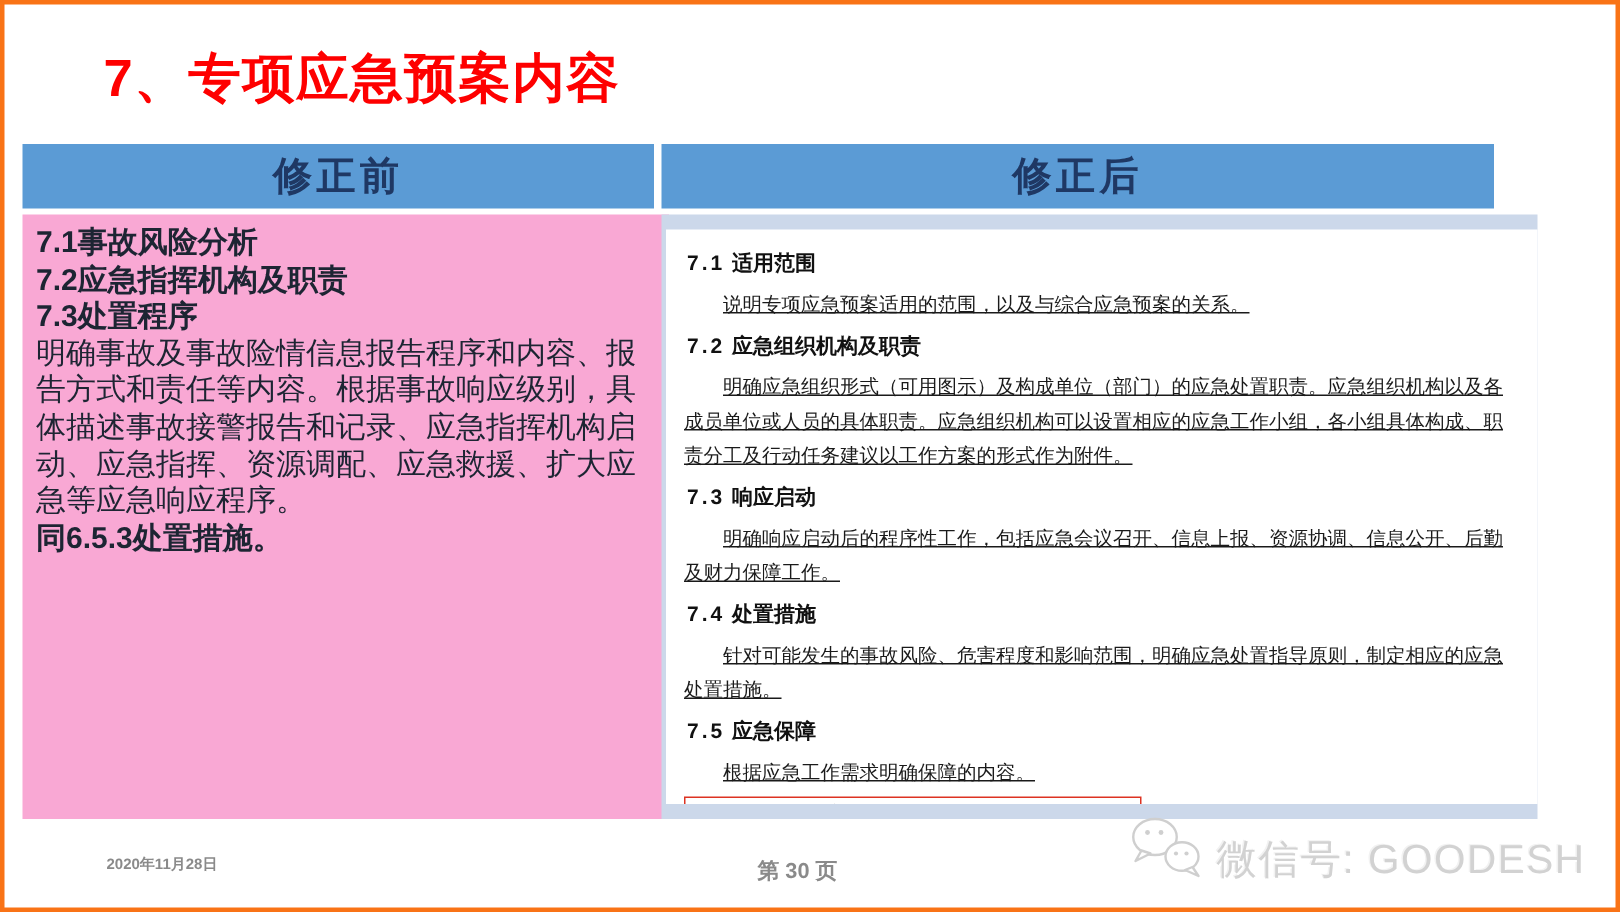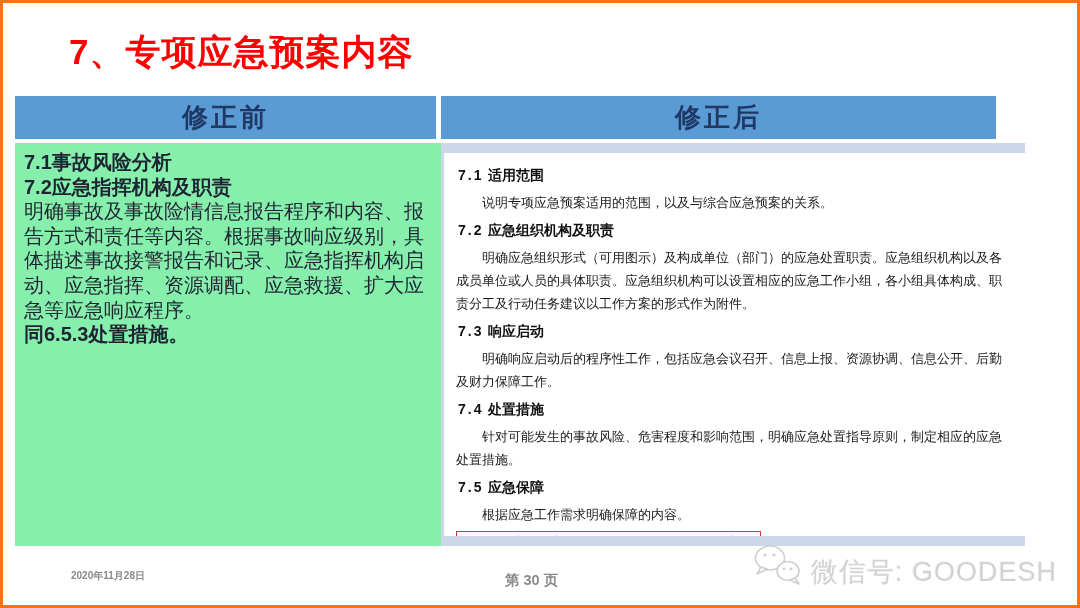--- a/index.html
+++ b/index.html
@@ -17,21 +17,21 @@
     position:absolute;top:93px;height:43px;background:#5b9bd5;
     display:flex;align-items:center;justify-content:center;
   }
   .hdr-left{left:12px;width:421px;}
   .hdr-right{left:438px;width:555px;}
   .hdr span{
     font-size:26px;font-weight:bold;color:#1f3864;letter-spacing:3px;
   }
   .cell-left{
     position:absolute;left:12px;top:140px;width:431px;height:403px;
-    background:#86efac;box-sizing:border-box;padding:7px 20px 0 9px;
+    background:#f9a8d4;box-sizing:border-box;padding:7px 20px 0 9px;
     color:#1d2533;font-size:20px;line-height:24.6px;
   }
   .cell-left .line{white-space:normal;}
   .cell-left .bold{font-weight:bold;}
   .cell-right{
     position:absolute;left:438px;top:140px;width:584px;height:403px;
     background:#ccd8ea;
   }
   .doc{
     position:absolute;left:3px;top:10px;right:0;bottom:10px;background:#ffffff;
@@ -39,20 +39,21 @@
   }
   .doc .sec-h{
     font-size:14px;font-weight:bold;color:#111;
     padding:5px 0 4px 2px;line-height:23px;
     font-family:"Liberation Sans","DejaVu Sans",sans-serif;
   }
   .doc .sec-h .num{display:inline-block;min-width:30px;letter-spacing:2px;}
   .doc .sec-p{
     font-size:13px;line-height:23px;margin:0;text-indent:2em;
     font-family:"Liberation Serif","DejaVu Serif",serif;
+    text-decoration:underline;
   }
   .note-box{
     display:inline-block;margin:5px 0 0 0;padding:1px 7px 2px 3px;
     border:1.5px solid #dd3322;
     font-size:13px;font-weight:bold;color:#222;line-height:20px;
     font-family:"Liberation Serif","DejaVu Serif",serif;
   }
   
   .footer-date{
     position:absolute;left:68px;top:566px;font-size:10px;font-weight:600;color:#8a8a8a;
@@ -78,20 +79,21 @@
   <div class="hdr hdr-right">
     <span>修正后</span>
   </div>
   <div class="hdr hdr-left">
     <span>修正前</span>
   </div>
 
   <div class="cell-left" id="before-cell">
       <div class="line bold">7.1事故风险分析</div>
       <div class="line bold">7.2应急指挥机构及职责</div>
+      <div class="line bold">7.3处置程序</div>
       <div class="line">明确事故及事故险情信息报告程序和内容、报告方式和责任等内容。根据事故响应级别，具体描述事故接警报告和记录、应急指挥机构启动、应急指挥、资源调配、应急救援、扩大应急等应急响应程序。</div>
       <div class="line bold">同6.5.3处置措施。</div>
     </div>
 
   <div class="cell-right">
     <div class="doc" id="after-doc"><div class="sec-h"><span class="num">7.1</span><span>适用范围</span></div><p class="sec-p">说明专项应急预案适用的范围，以及与综合应急预案的关系。</p><div class="sec-h"><span class="num">7.2</span><span>应急组织机构及职责</span></div><p class="sec-p">明确应急组织形式（可用图示）及构成单位（部门）的应急处置职责。应急组织机构以及各成员单位或人员的具体职责。应急组织机构可以设置相应的应急工作小组，各小组具体构成、职责分工及行动任务建议以工作方案的形式作为附件。</p><div class="sec-h"><span class="num">7.3</span><span>响应启动</span></div><p class="sec-p">明确响应启动后的程序性工作，包括应急会议召开、信息上报、资源协调、信息公开、后勤及财力保障工作。</p><div class="sec-h"><span class="num">7.4</span><span>处置措施</span></div><p class="sec-p">针对可能发生的事故风险、危害程度和影响范围，明确应急处置指导原则，制定相应的应急处置措施。</p><div class="sec-h"><span class="num">7.5</span><span>应急保障</span></div><p class="sec-p">根据应急工作需求明确保障的内容。</p><div class="note-box">注：专项应急预案包括但不限于上述 7.1~7.4 内容。</div></div>
   </div>
 
   <div class="footer-date">2020年11月28日</div>
   <div class="footer-page">第 30 页</div>

